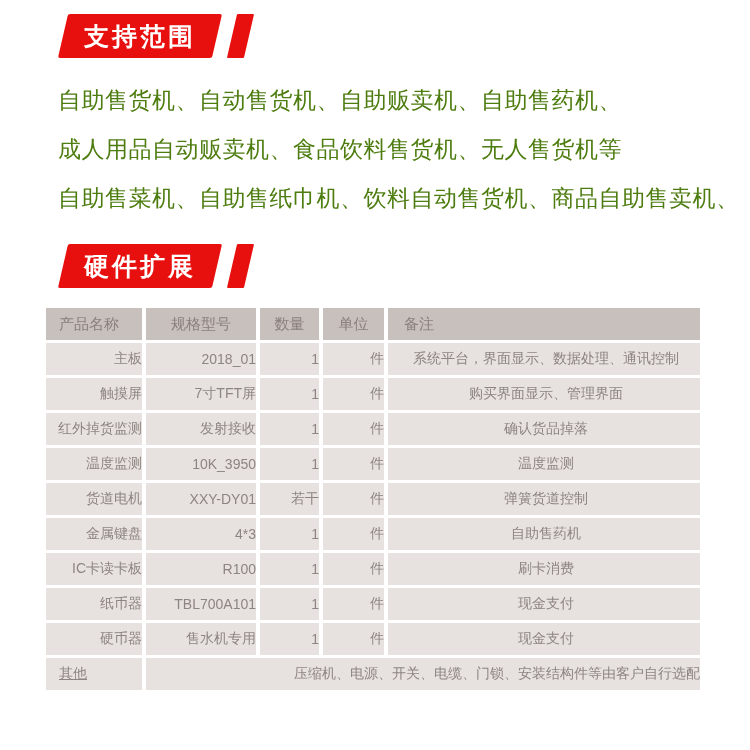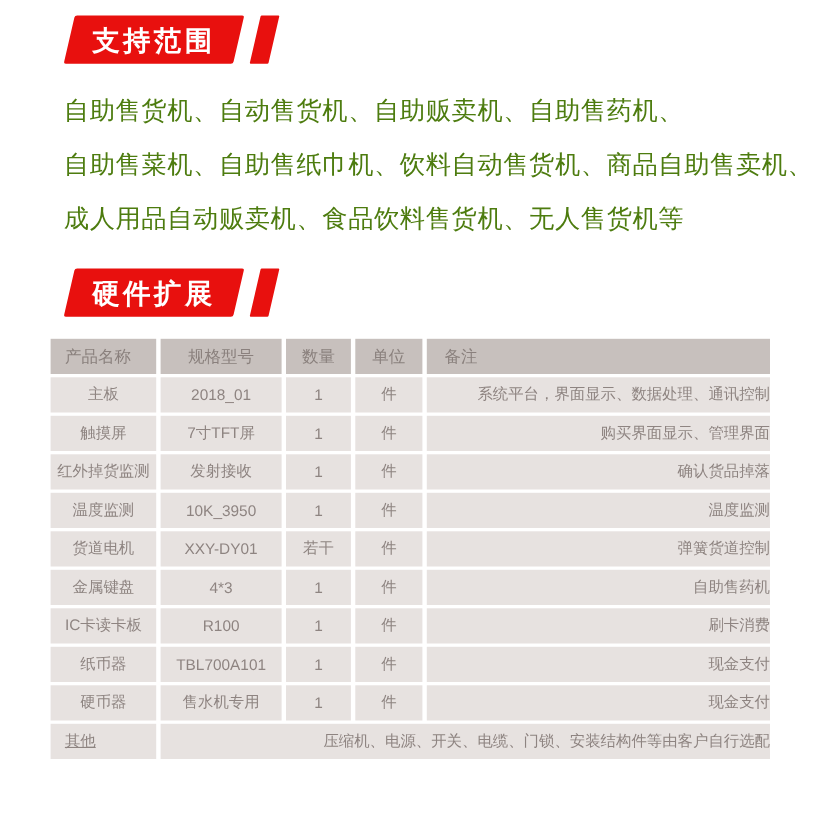--- a/index.html
+++ b/index.html
@@ -29,41 +29,41 @@
     font-size:14px; color:#8e8481;
   }
   .spec col.c1 { width:96px; }
   .spec col.c2 { width:110px; }
   .spec col.c3 { width:59px; }
   .spec col.c4 { width:61px; }
   .spec th, .spec td { background:#e7e2e0; height:32px; padding:0; font-weight:normal; overflow:hidden; white-space:nowrap; }
   .spec thead th { background:#c7c0bd; color:#8a807d; font-size:15px; text-align:center; }
   .spec thead th.h-name { text-align:left; padding-left:13px;margin-top:12px; }
   .spec thead th.h-note { text-align:left; padding-left:16px;margin-left:31px; }
-  .spec td { text-align:center; }
-  .spec td.note { text-align:right; padding-left:4px; }
+  .spec td { text-align:right; }
+  .spec td.note { text-align:center; padding-left:4px; }
   .spec tr.footer td.name { text-align:left; padding-left:13px;text-decoration:underline; }
   .spec tr.footer td.note-merged { text-align:right; }
 </style>
 </head>
 <body>
 
 <div>
 
   <div class="badge-row first">
     <div class="badge">
       <span class="badge-text">支持范围</span>
     </div>
     <div class="badge-stripe"></div>
   </div>
 
   <div class="para">
     <div class="para-line">自助售货机、自动售货机、自助贩卖机、自助售药机、</div>
+    <div class="para-line">成人用品自动贩卖机、食品饮料售货机、无人售货机等</div>
     <div class="para-line">自助售菜机、自助售纸巾机、饮料自动售货机、商品自助售卖机、</div>
-    <div class="para-line">成人用品自动贩卖机、食品饮料售货机、无人售货机等</div>
   </div>
 
   <div class="badge-row second">
     <div class="badge">
       <span class="badge-text">硬件扩展</span>
     </div>
     <div class="badge-stripe"></div>
   </div>
 
   <table class="spec">

